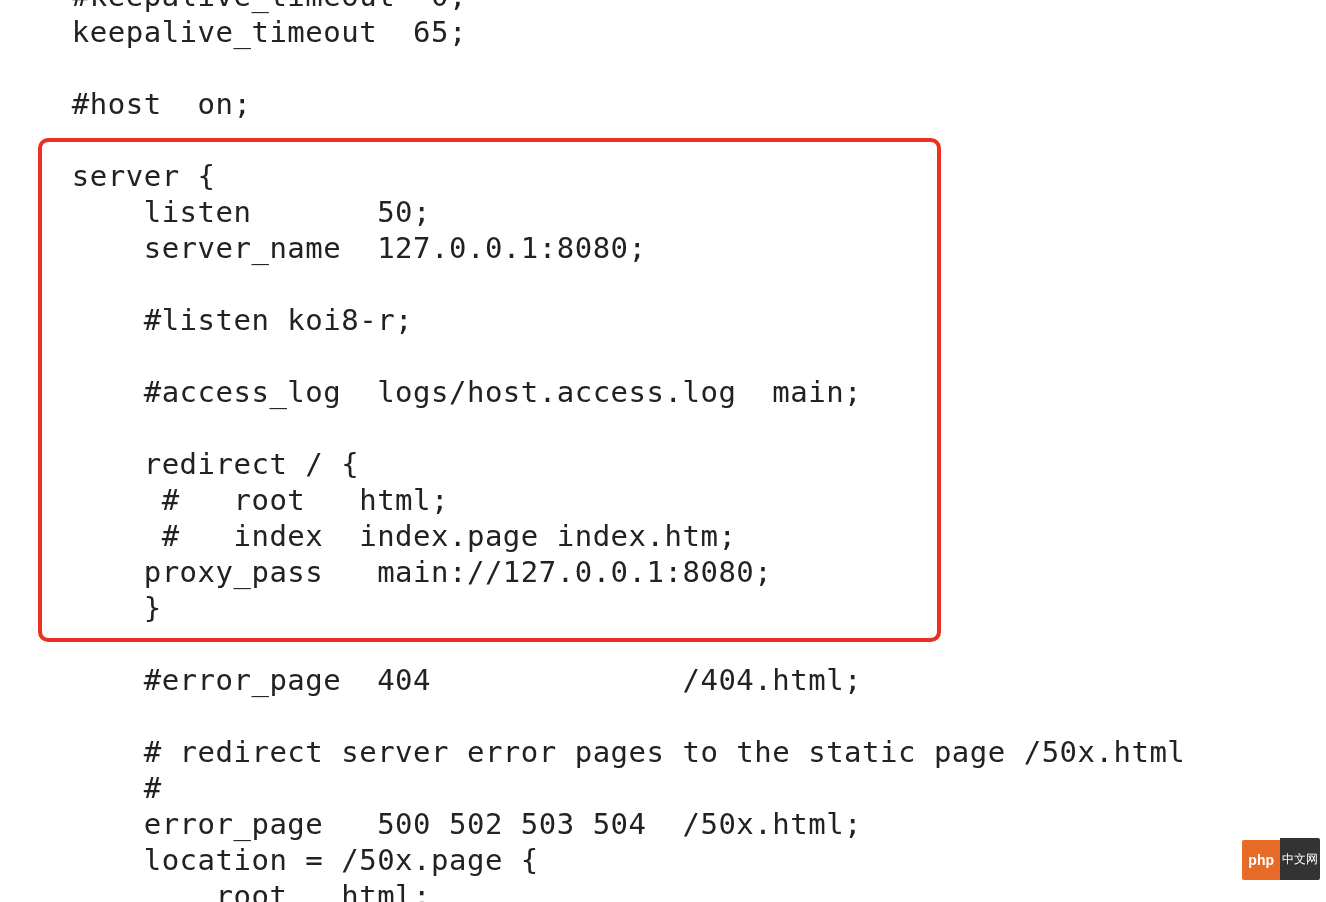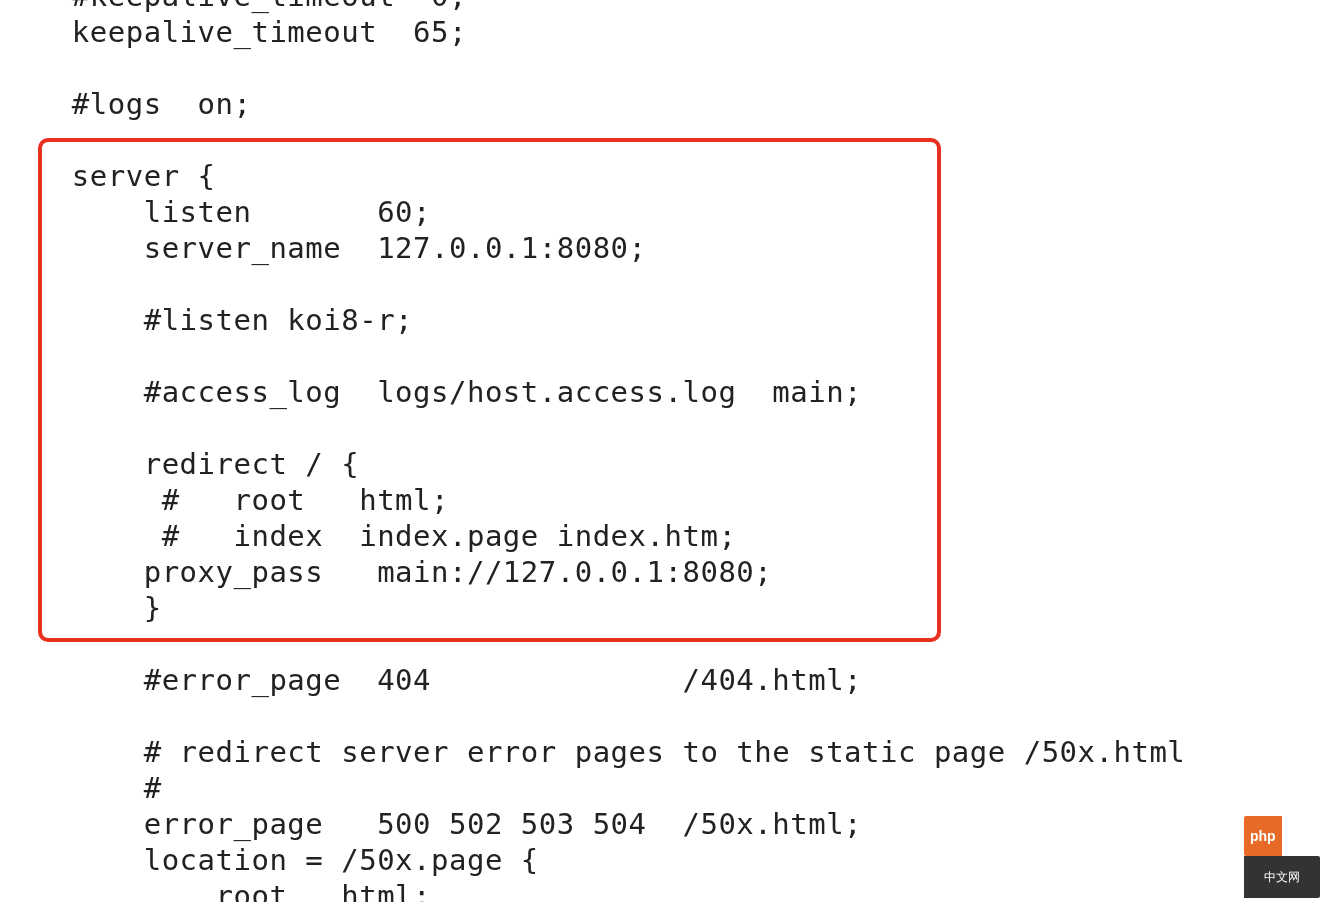--- a/index.html
+++ b/index.html
@@ -24,54 +24,53 @@
     font-weight: 500;
   }
   .highlight-box {
     position: absolute;
     border: 4px solid #ea3020;
     border-radius: 10px;
     box-sizing: border-box;
   }
   .watermark {
     position: absolute;
-    bottom: 4px;
+    bottom: 22px;
     right: 6px;
     display: flex;
-    align-items: flex-start;
-    flex-direction: column;
+    align-items: flex-end;
   }
   .watermark .php {
     background: #e76a26;
     color: #fff;
     font-family: sans-serif;
     font-weight: 600;
     font-size: 14px;
     padding: 2px 6px;
     border-radius: 2px 0 0 2px;
   }
   .watermark .cn {
     background: #333;
     color: #fff;
     font-family: sans-serif;
     font-size: 12px;
-    padding: 3px 20px;
+    padding: 3px 2px;
     border-radius: 0 2px 2px 0;
   }
 </style>
 </head>
 <body>
 
 <div class="code-area" style="top:-22px; left:0;"><span>    #keepalive_timeout  0;</span>
 <span>    keepalive_timeout  65;</span>
 <span></span>
-<span>    #logs  on;</span>
+<span>    #host  on;</span>
 <span></span>
 <span>    server {</span>
-<span>        listen       60;</span>
+<span>        listen       50;</span>
 <span>        server_name  127.0.0.1:8080;</span>
 <span></span>
 <span>        #listen koi8-r;</span>
 <span></span>
 <span>        #access_log  logs/host.access.log  main;</span>
 <span></span>
 <span>        redirect / {</span>
 <span>         #   root   html;</span>
 <span>         #   index  index.page index.htm;</span>
 <span>        proxy_pass   main://127.0.0.1:8080;</span>

